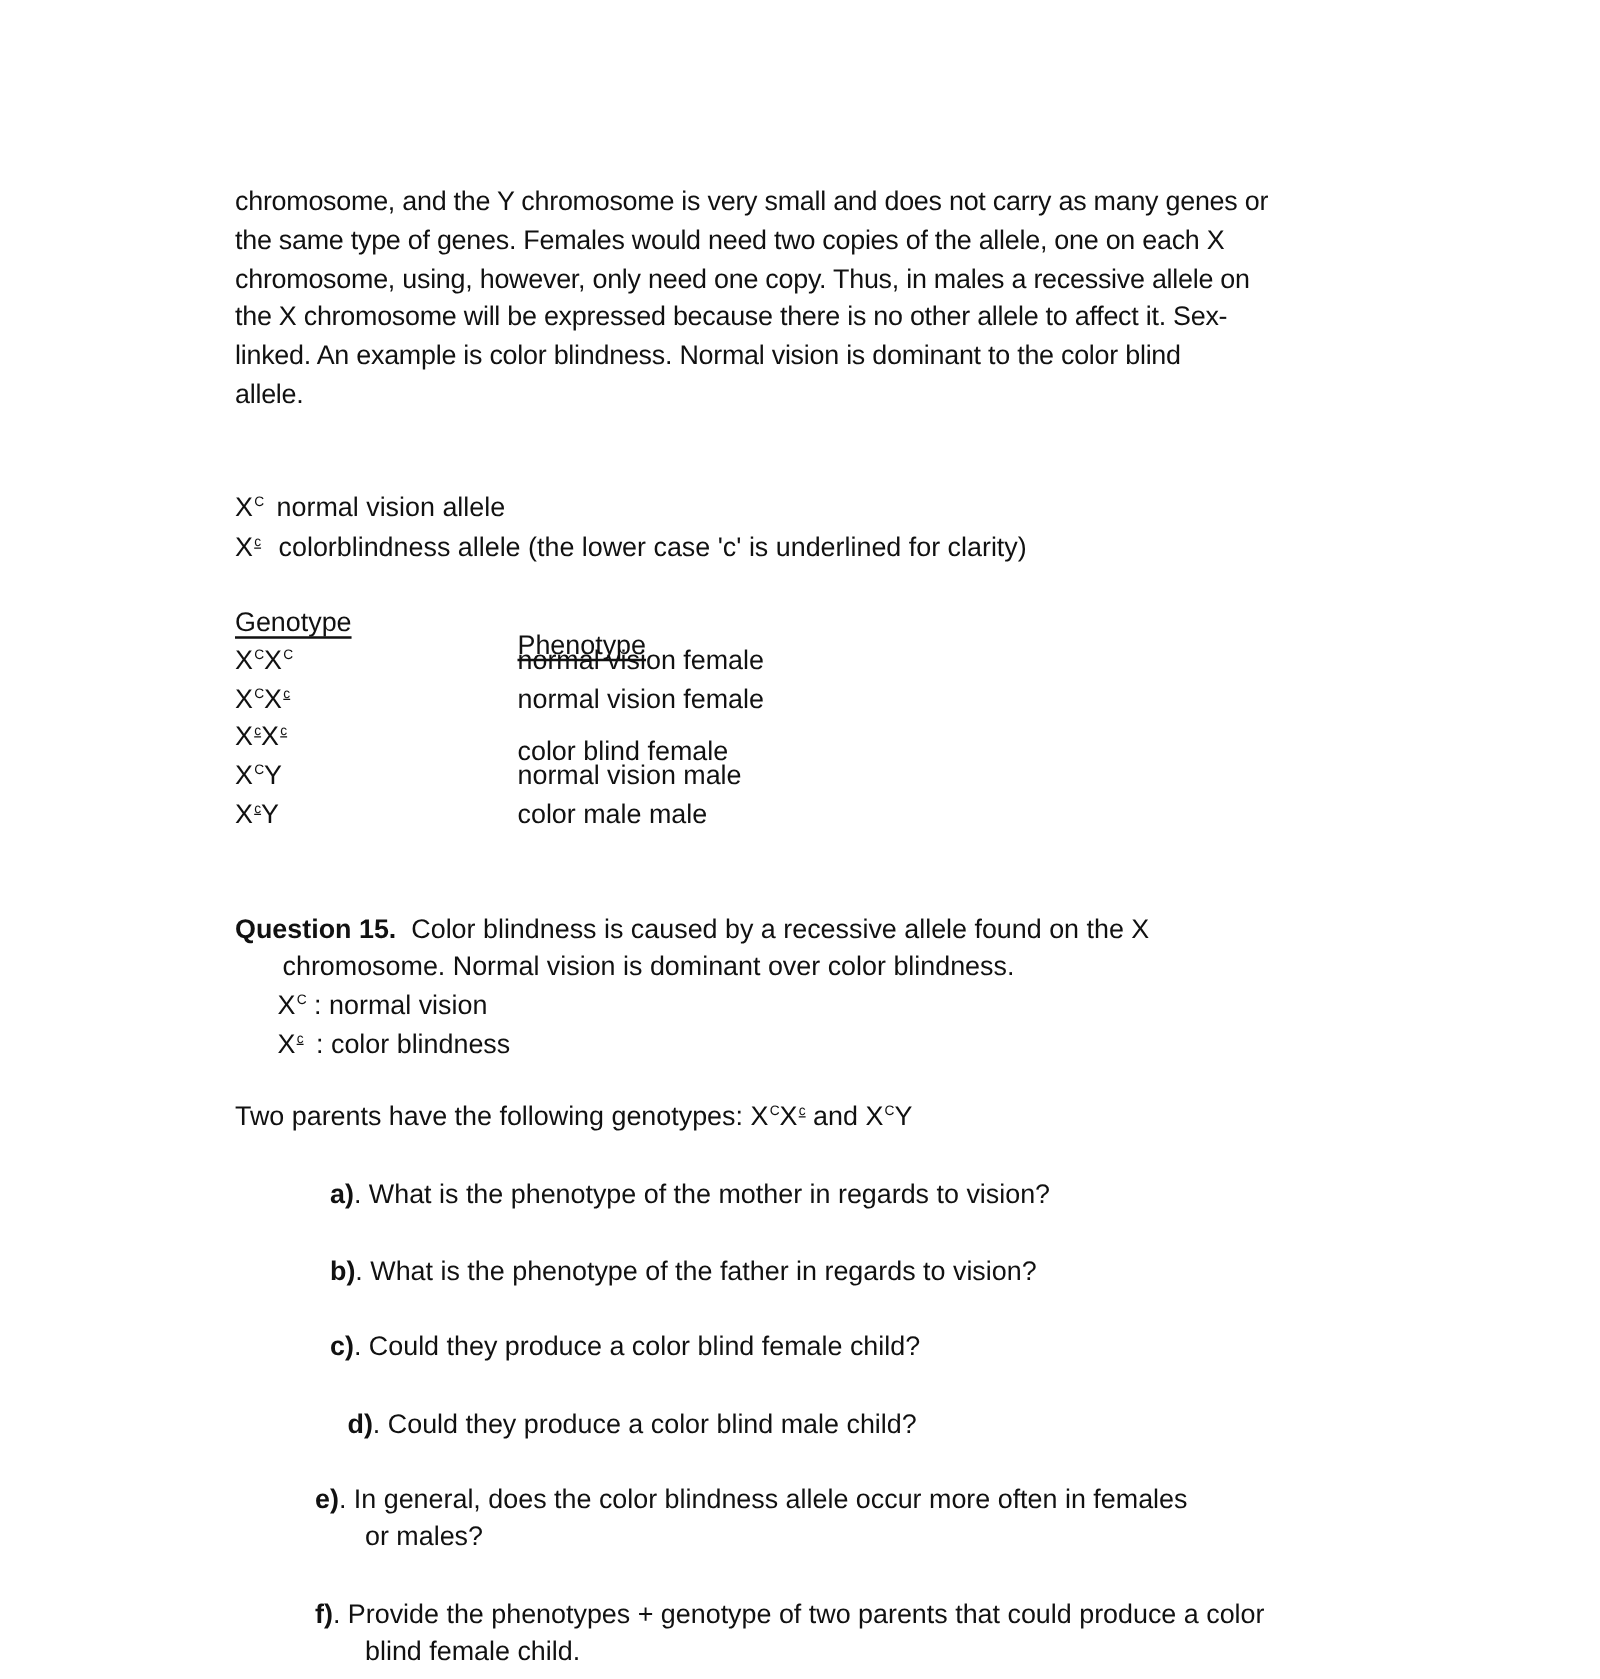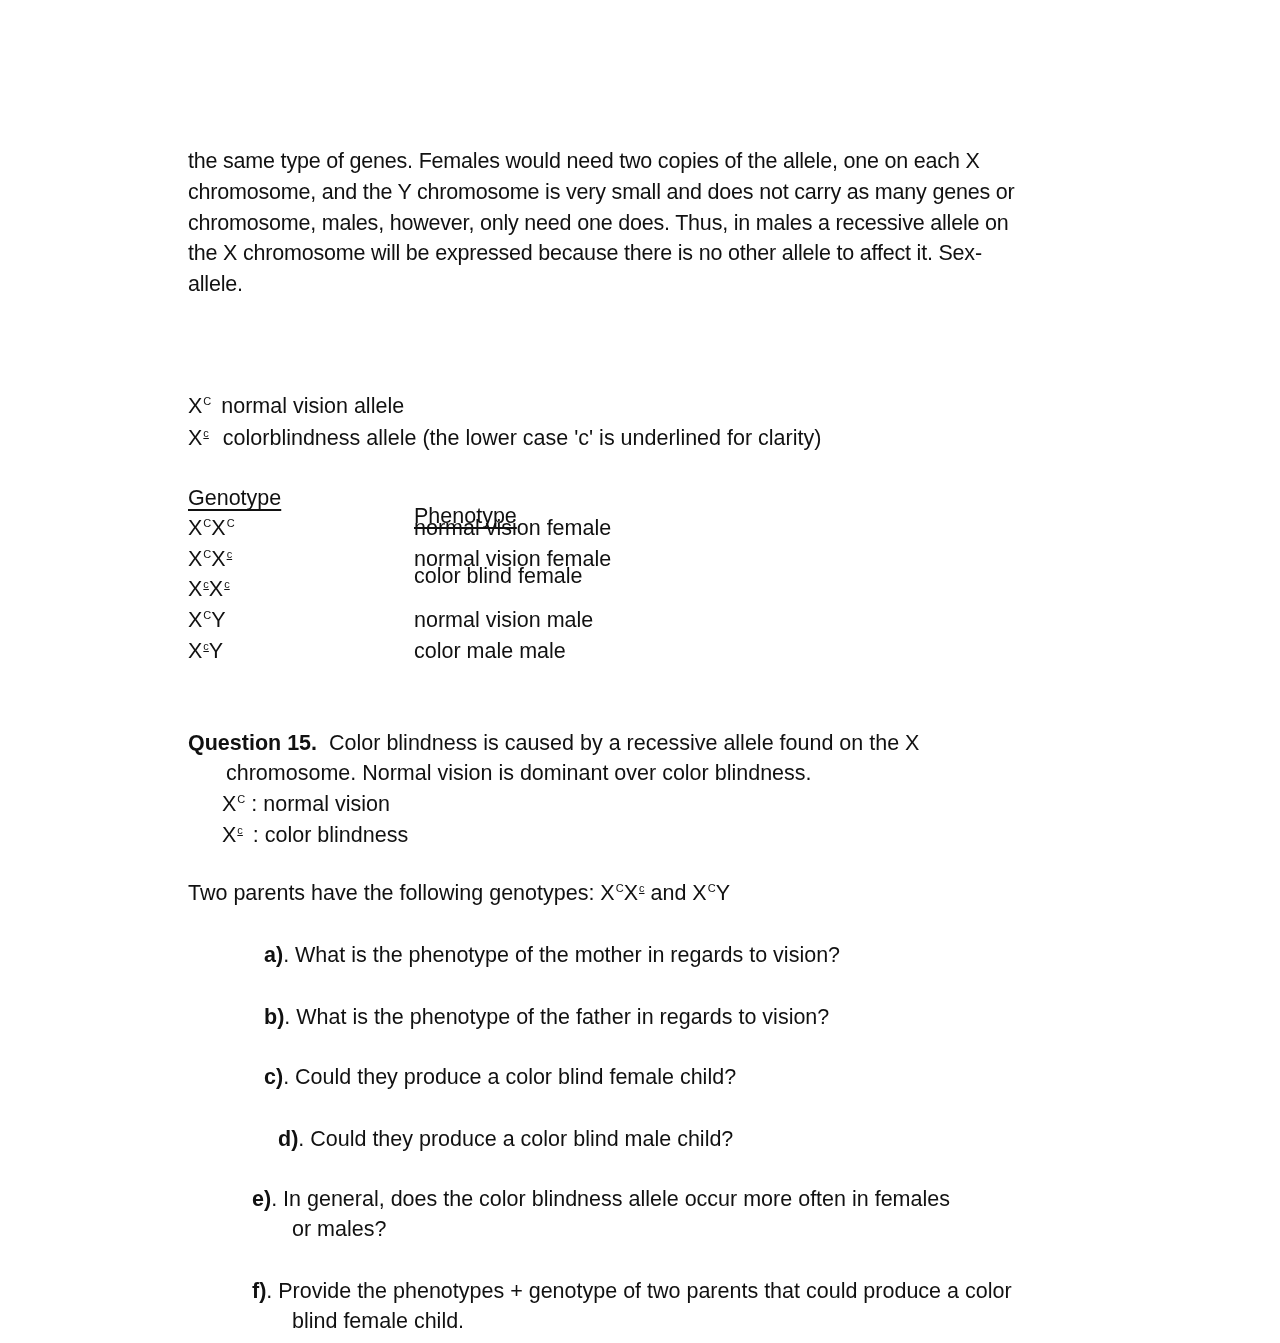--- a/index.html
+++ b/index.html
@@ -17,24 +17,25 @@
     .abs { position: absolute; white-space: nowrap; }
     .sup { font-size: 11px; vertical-align: 8px; margin-left: 1px; }
     .sup.u { text-decoration: underline; }
     .hdr { text-decoration: underline; text-underline-offset: 4px; }
     b { font-weight: bold; }
   </style>
 </head>
 <body>
 
 <div class="para">
+  <span>chromosome, and the Y chromosome is very small and does not carry as many genes or</span>
   <span>the same type of genes.  Females would need two copies of the allele, one on each X</span>
-  <span>chromosome, and the Y chromosome is very small and does not carry as many genes or</span>
-  <span>chromosome, males, however, only need one does.  Thus, in males a recessive allele on</span>
+  <span>chromosome, using, however, only need one copy.  Thus, in males a recessive allele on</span>
   <span>the X chromosome will be expressed because there is no other allele to affect it.  Sex-</span>
+  <span>linked.  An example is color blindness.  Normal vision is dominant to the color blind</span>
   <span>allele.</span>
 </div>
 
 <div class="abs" style="left:188px; top:394px;">
   <span>X</span><span class="sup">C</span>
   <span style="margin-left:4px">normal vision allele</span>
 </div>
 <div class="abs" style="left:188px; top:426px;">
   <span>X</span><span class="sup u">c</span>
   <span style="margin-left:8px">colorblindness allele (the lower case 'c' is underlined for clarity)</span>
@@ -44,21 +45,21 @@
   <div class="abs hdr" style="left:188px; top:486px;">Genotype</div>
   <div class="abs hdr" style="left:414px; top:504px;">Phenotype</div>
 
   <div class="abs" style="left:188px; top:516px;"><span>X</span><span class="sup">C</span><span>X</span><span class="sup">C</span></div>
   <div class="abs" style="left:414px; top:516px;">normal vision female</div>
 
   <div class="abs" style="left:188px; top:547px;"><span>X</span><span class="sup">C</span><span>X</span><span class="sup u">c</span></div>
   <div class="abs" style="left:414px; top:547px;">normal vision female</div>
 
   <div class="abs" style="left:188px; top:577px;"><span>X</span><span class="sup u">c</span><span>X</span><span class="sup u">c</span></div>
-  <div class="abs" style="left:414px; top:564px;text-align:right;">color blind female</div>
+  <div class="abs" style="left:414px; top:589px;text-align:right;">color blind female</div>
 
   <div class="abs" style="left:188px; top:608px;"><span>X</span><span class="sup">C</span><span>Y</span></div>
   <div class="abs" style="left:414px; top:608px;">normal vision male</div>
 
   <div class="abs" style="left:188px; top:639px;"><span>X</span><span class="sup u">c</span><span>Y</span></div>
   <div class="abs" style="left:414px; top:639px;">color male male</div>
 </div>
 
 <div class="abs" style="left:188px; top:731px;">
   <b>Question 15.</b>

